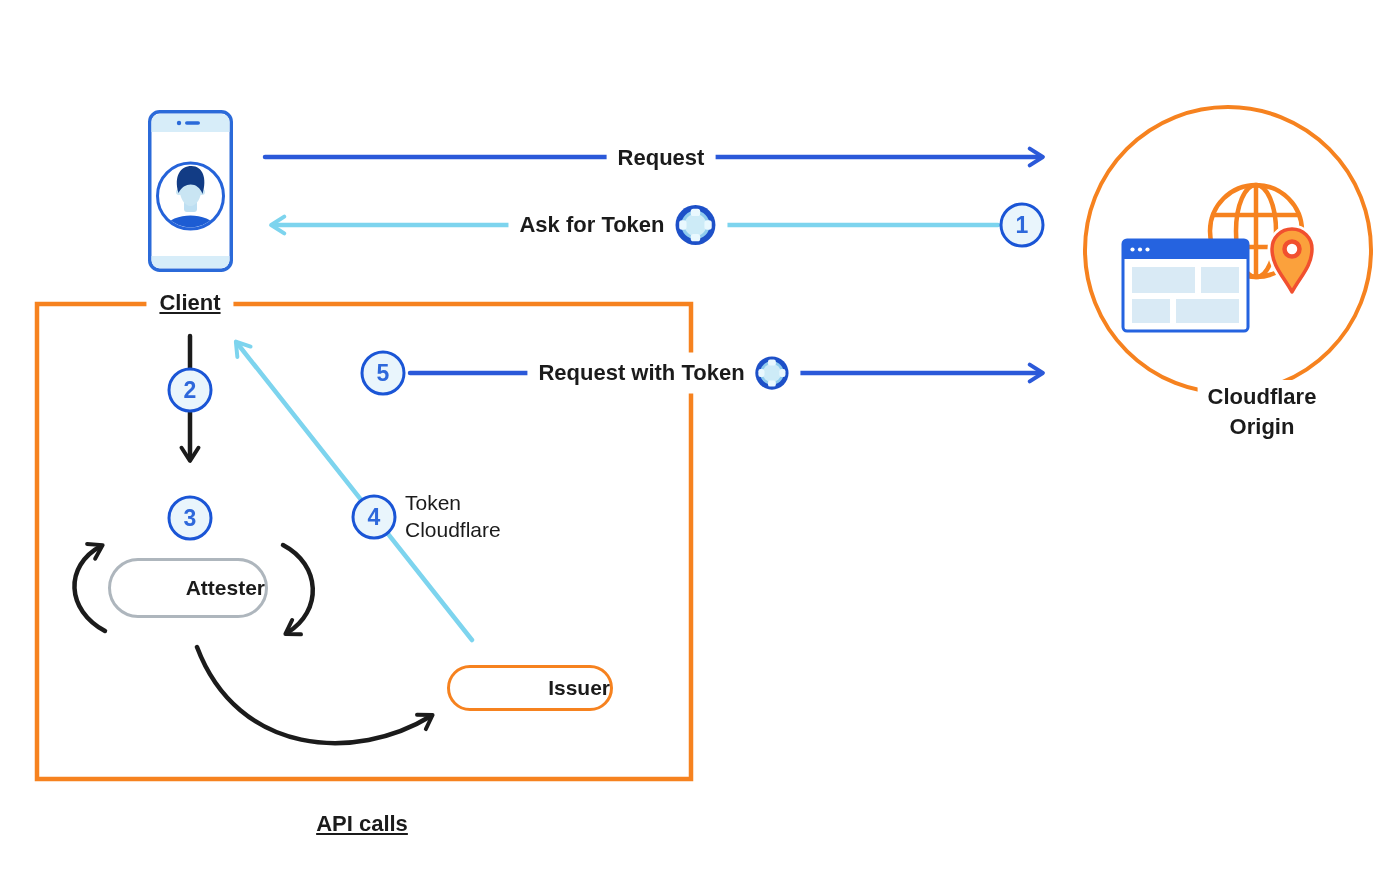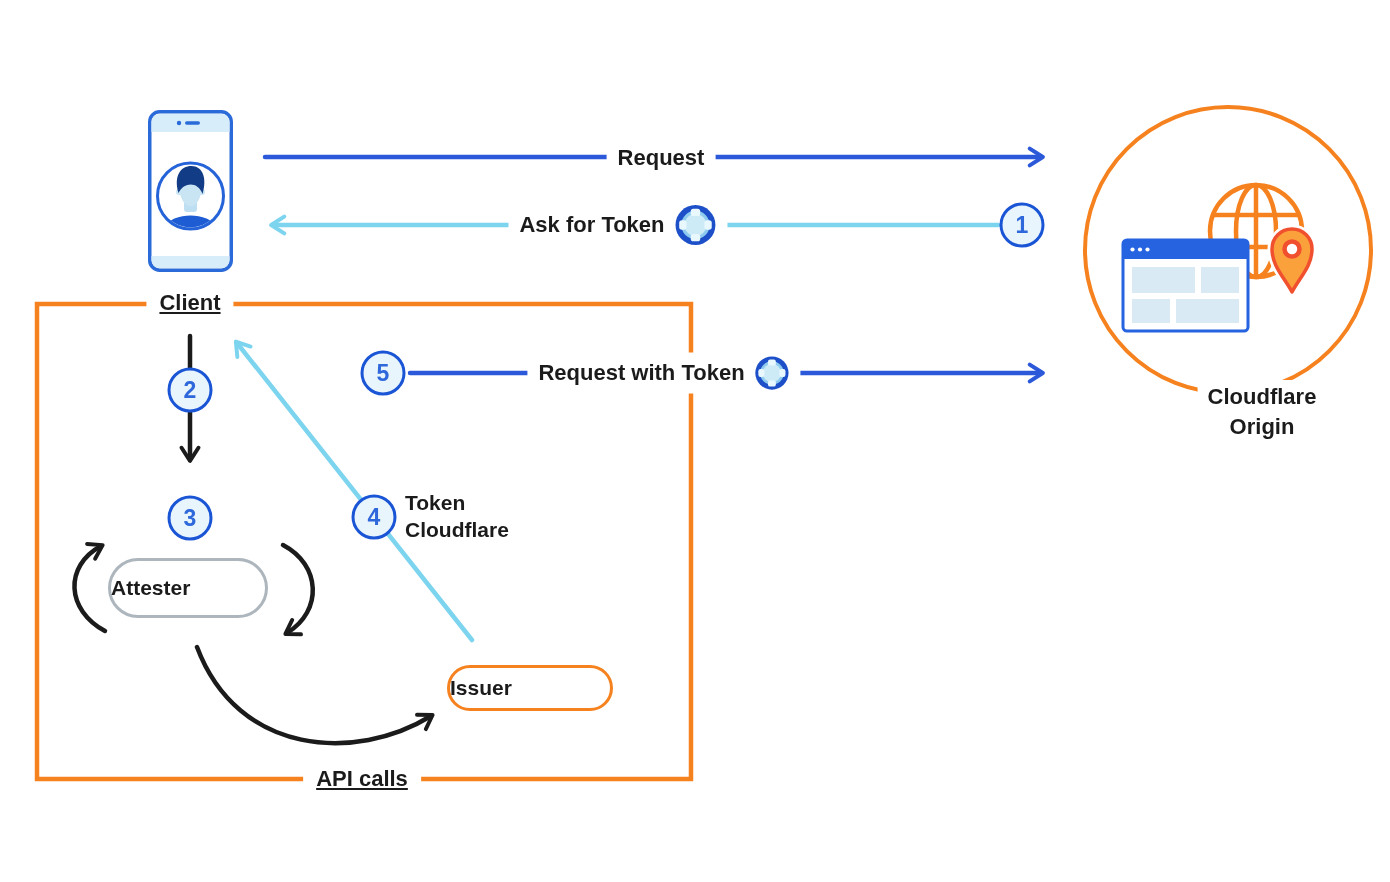--- a/index.html
+++ b/index.html
@@ -20,25 +20,25 @@
     background:#ffffff;padding:2px 13px;
     font-weight:700;font-size:22px;color:#1b1b1b;white-space:nowrap;z-index:3;text-decoration:underline;
   }
   .origin-label{
     position:absolute;transform:translate(-50%,-50%);
     background:#ffffff;padding:2px 10px;text-align:center;
     font-weight:700;font-size:22px;line-height:30px;color:#1b1b1b;z-index:3;
   }
   .tg-label{
     position:absolute;transform:translate(0,-50%);
-    font-weight:700;font-size:21px;line-height:27px;color:#1b1b1b;z-index:3;white-space:nowrap;
+    font-weight:400;font-size:21px;line-height:27px;color:#1b1b1b;z-index:3;white-space:nowrap;
   }
   .pill{
     position:absolute;transform:translate(-50%,-50%);
-    display:flex;align-items:center;justify-content:flex-start;
+    display:flex;align-items:center;justify-content:flex-end;
     background:#ffffff;border-radius:999px;
     font-weight:700;font-size:21px;color:#1b1b1b;z-index:3;box-sizing:border-box;
   }
   .pill.attester{width:160px;height:60px;border:3.5px solid #AEB6BD;}
   .pill.issuer{width:166px;height:46px;border:3.5px solid #F6821F;}
   .num{
     position:absolute;transform:translate(-50%,-50%);
     width:45px;height:45px;box-sizing:border-box;border-radius:50%;
     border:3.5px solid #1A55D6;background:#E9F5FC;color:#2E68DB;
     display:flex;align-items:center;justify-content:center;
@@ -166,21 +166,21 @@
     </svg>
   </div>
 
   <div class="tg-label" style="left:405px;top:516px">
     <div>Token</div>
     <div>Cloudflare</div>
   </div>
 
   <div class="node-label" style="left:190px;top:303px">Client</div>
 
-  <div class="node-label" style="left:362px;top:779px">API calls</div>
+  <div class="node-label" style="left:362px;top:824px">API calls</div>
 
   <div class="origin-label" style="left:1262px;top:412px">
     <div>Cloudflare</div>
     <div>Origin</div>
   </div>
 
   <div class="pill attester" style="left:188px;top:588px">
     <span>Attester</span>
   </div>
   <div class="pill issuer" style="left:530px;top:688px">

